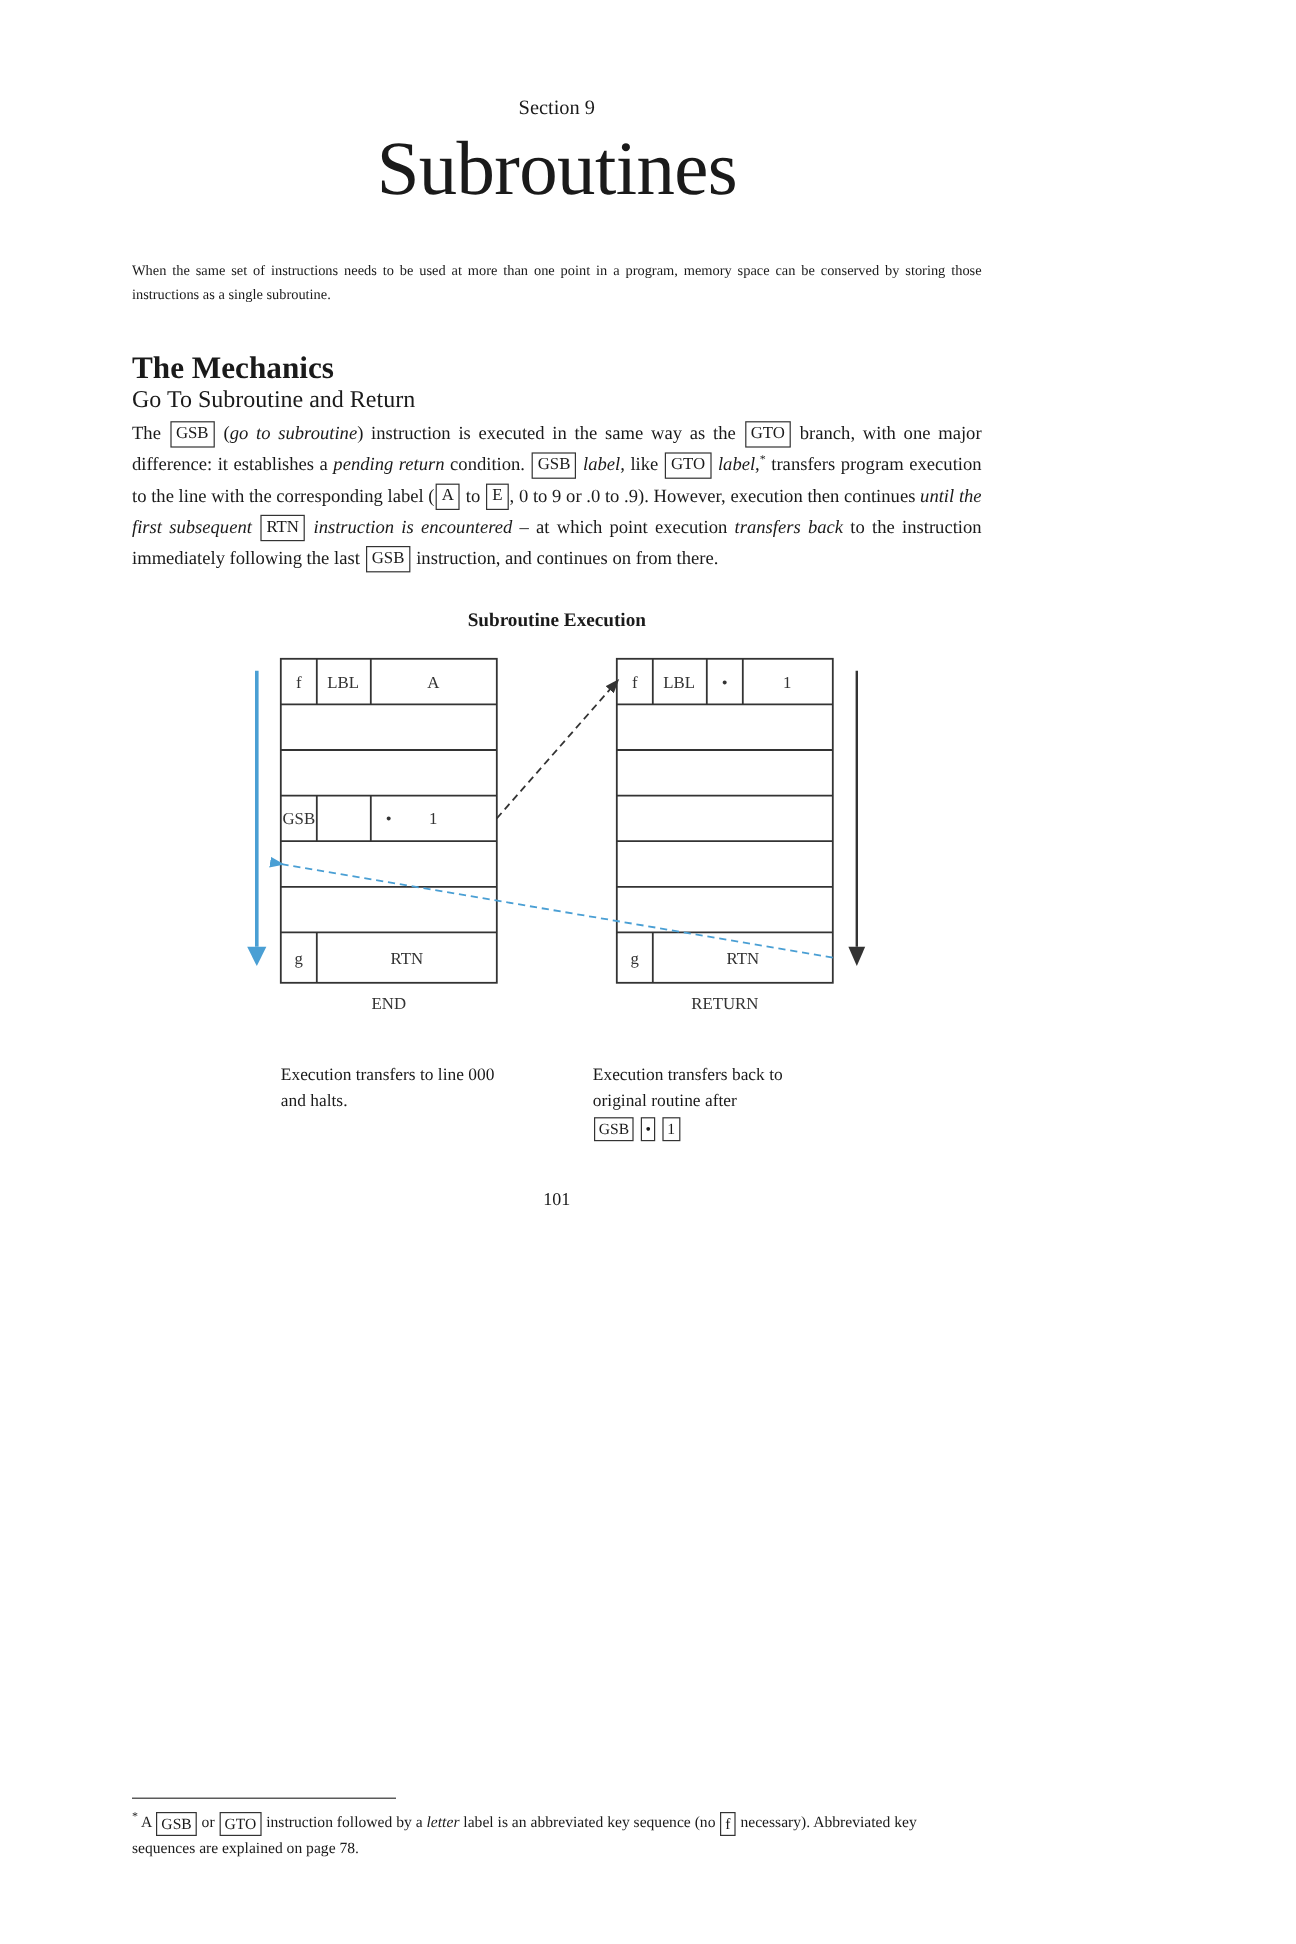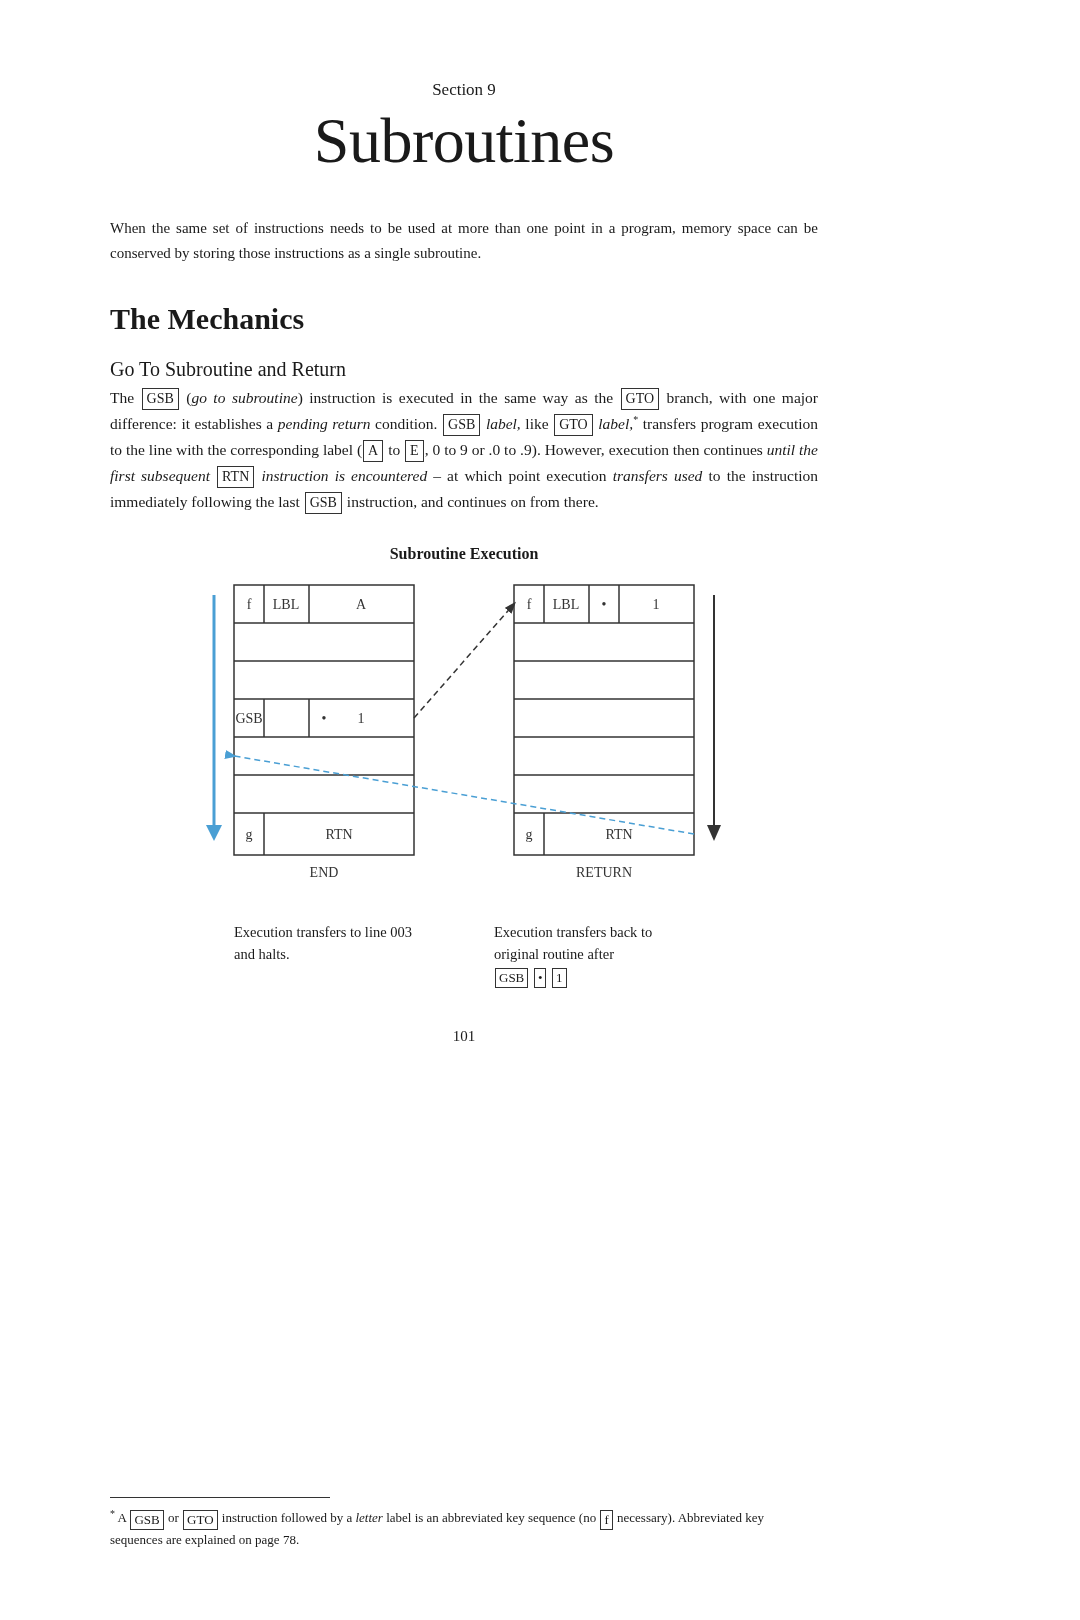--- a/index.html
+++ b/index.html
@@ -33,31 +33,30 @@
       text-align: center;
       font-size: 64px;
       font-weight: normal;
       font-family: 'Times New Roman', Times, serif;
       margin-bottom: 38px;
       color: #1a1a1a;
       letter-spacing: -0.5px;
     }
 
     .intro-text {
-      font-size: 15px;
+      font-size: 12px;
       line-height: 1.65;
       text-align: justify;
       margin-bottom: 36px;
     }
 
     .section-heading {
-      font-size: 30px;
+      font-size: 26px;
       font-weight: bold;
       font-family: 'Times New Roman', Times, serif;
-      margin-bottom: 22px;
       color: #1a1a1a;
     }
 
     .subsection-heading {
       font-size: 20px;
       font-weight: normal;
       font-family: 'Times New Roman', Times, serif;
       margin-bottom: 4px;
       color: #1a1a1a;
     }
@@ -179,21 +178,21 @@
   <h2 class="section-heading">The Mechanics</h2>
 
   <h3 class="subsection-heading">Go To Subroutine and Return</h3>
 
   <p class="body-text">
     The <span class="key-box">GSB</span> (<em>go to subroutine</em>) instruction is executed in the same way as the
     <span class="key-box">GTO</span> branch, with one major difference: it establishes a <em>pending return</em>
     condition. <span class="key-box">GSB</span> <em>label,</em> like <span class="key-box">GTO</span> <em>label,</em><sup>*</sup> transfers program execution to the
     line with the corresponding label (<span class="key-box">A</span> to <span class="key-box">E</span>, 0 to 9 or .0 to .9). However,
     execution then continues <em>until the first subsequent</em> <span class="key-box">RTN</span> <em>instruction is
-    encountered</em> – at which point execution <em>transfers used</em> to the instruction
+    encountered</em> – at which point execution <em>transfers back</em> to the instruction
     immediately following the last <span class="key-box">GSB</span> instruction, and continues on from
     there.
   </p>
 
   <div class="diagram-section">
     <div class="diagram-title">Subroutine Execution</div>
 
     <div class="diagram-svg-wrap">
       <svg width="620" height="320" viewBox="0 0 620 320" style="overflow:visible;">
 
@@ -264,21 +263,21 @@
           <marker id="arrowhead-blue" markerWidth="8" markerHeight="6" refX="2" refY="3" orient="auto">
             <polygon points="8 0, 0 3, 8 6" fill="#4a9fd4"></polygon>
           </marker>
         </defs>
 
       </svg>
     </div>
 
     <div class="caption-area">
       <div class="caption-col">
-        <span>Execution transfers to line 003 and halts.</span>
+        <span>Execution transfers to line 000 and halts.</span>
       </div>
       <div class="caption-col">
         <span>Execution transfers back to</span><br>
         <span>original routine after</span><br>
         <span class="key-box-small">GSB</span>
         <span class="key-box-small"> • </span>
         <span class="key-box-small"> 1 </span>
       </div>
     </div>
   </div>

